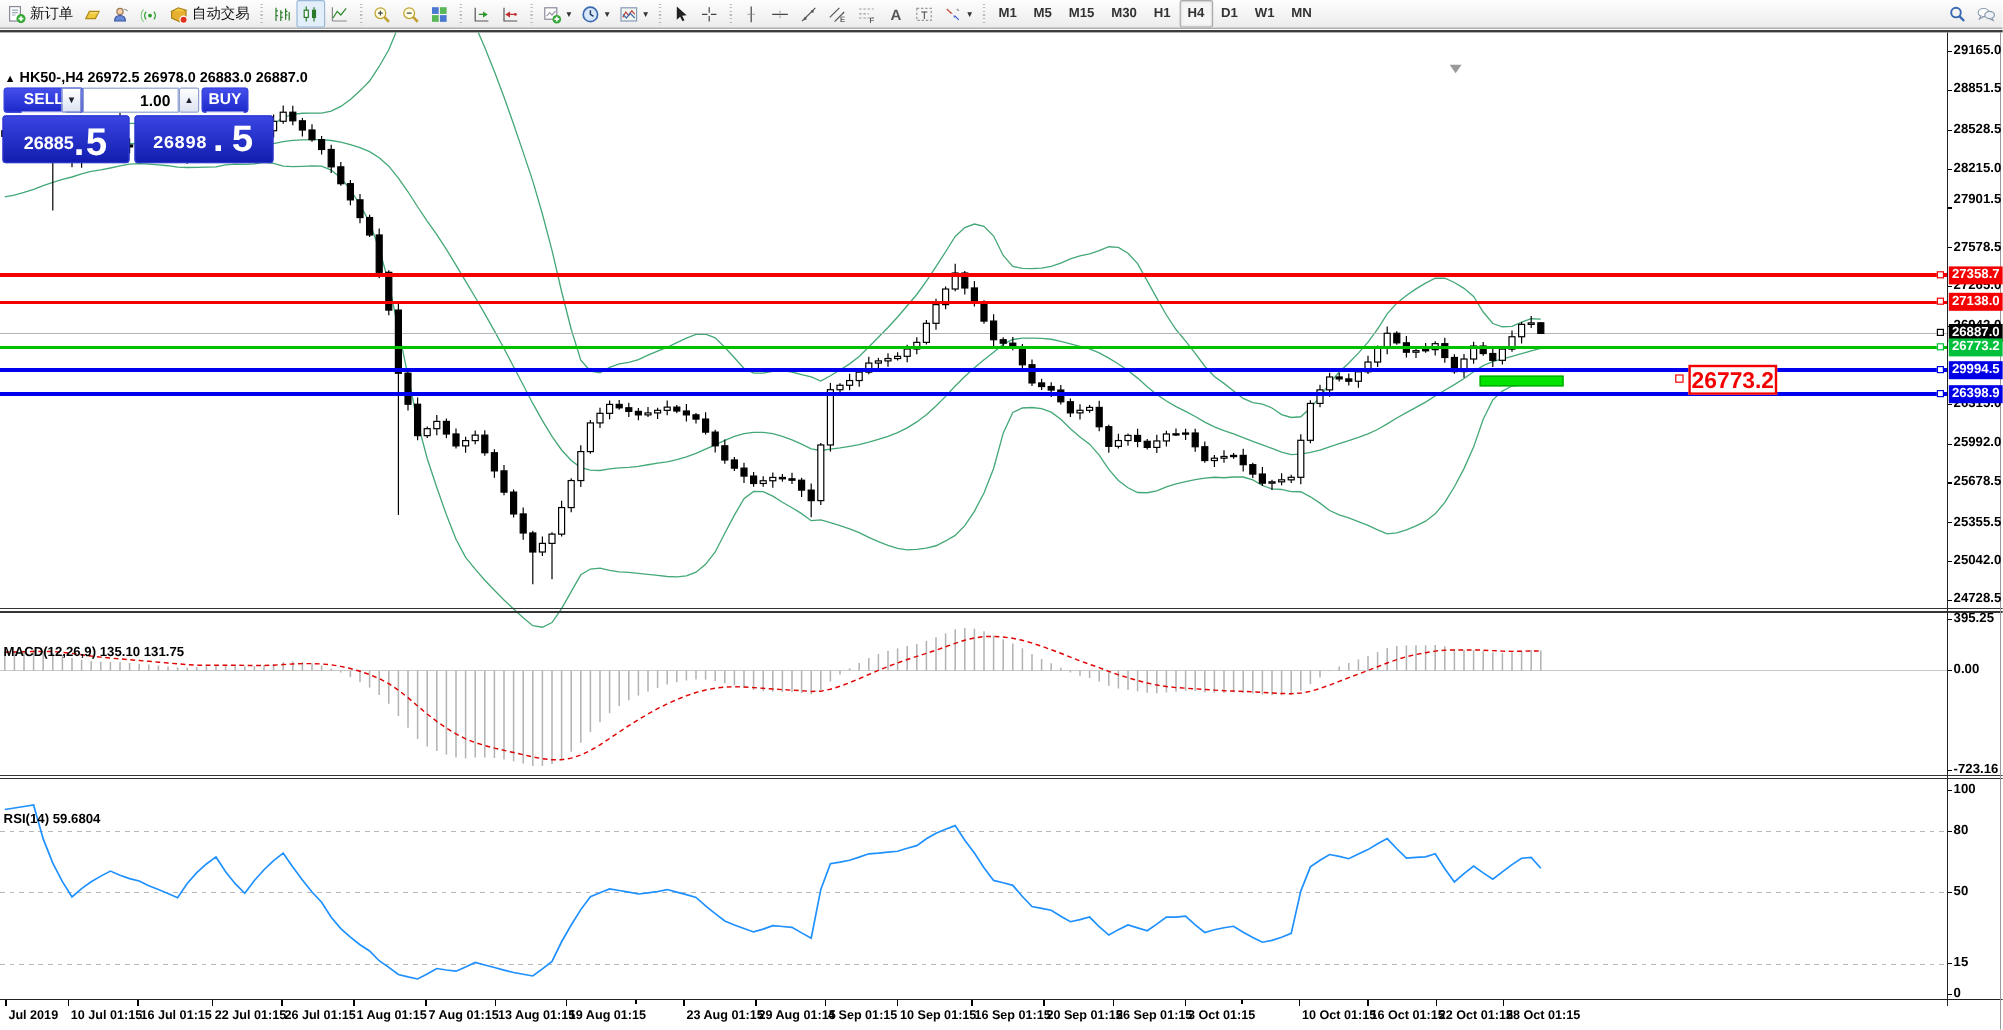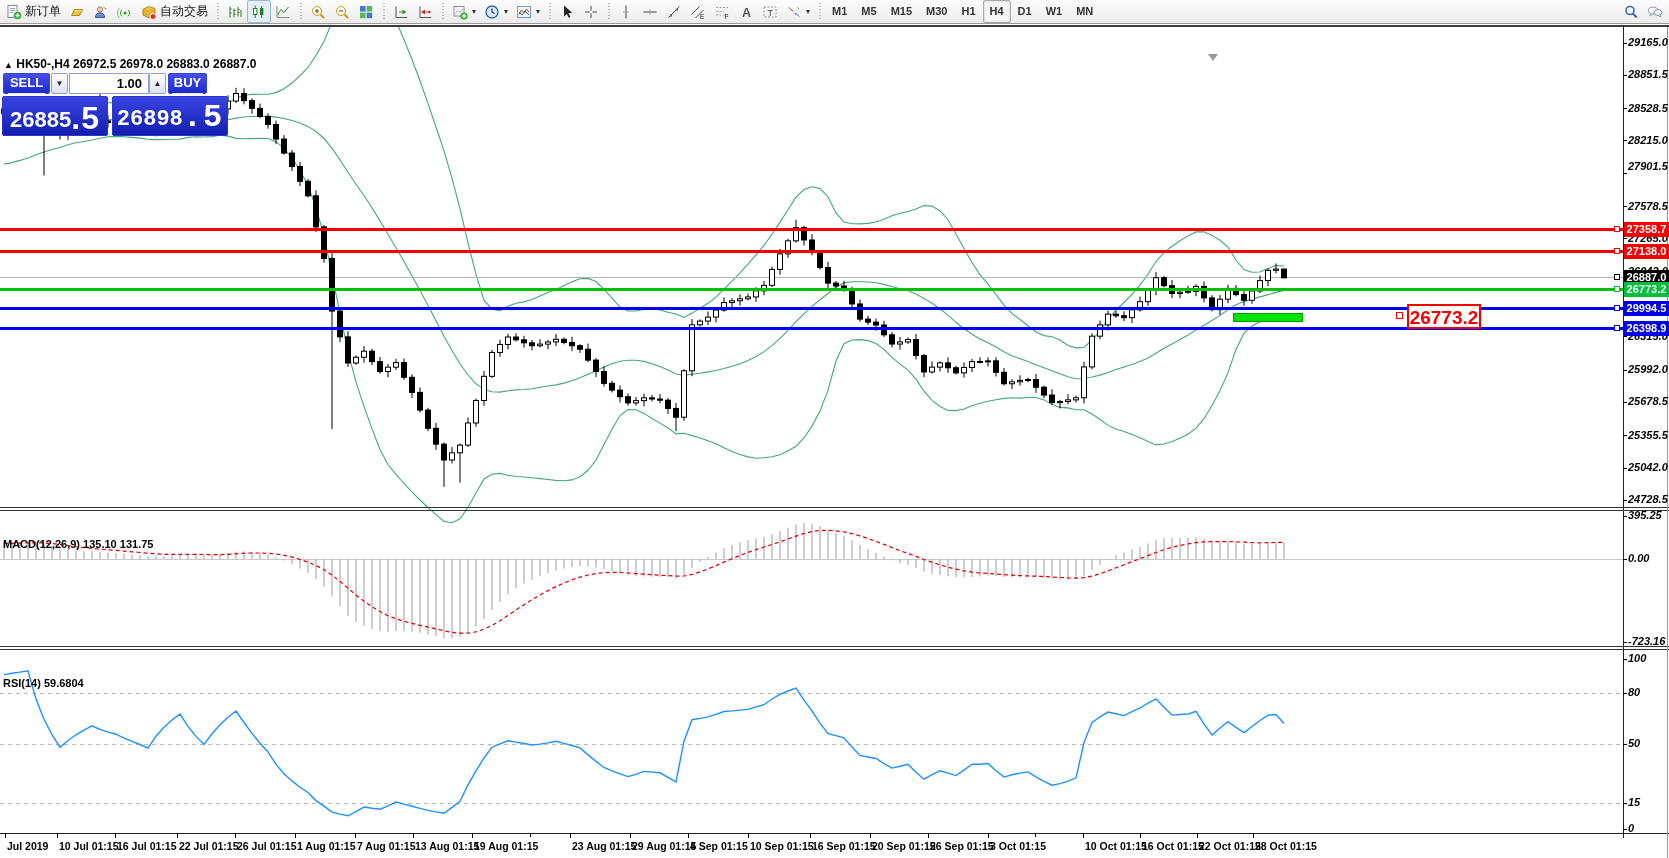--- a/index.html
+++ b/index.html
@@ -19,43 +19,43 @@
     background-repeat:no-repeat;background-position:center;}
   .tb-caret{font-size:8px;color:#333;margin-left:1px;}
   .tf-btn{font-size:11px;font-weight:bold;color:#333;padding:2px 6px;height:17px;line-height:16px;
     border:1px solid transparent;border-radius:2px;}
   .tf-btn.active{background:#f6f6f6;border:1px solid #aaa;box-shadow:inset 0 0 2px #bbb;}
   #tb-right{margin-left:auto;display:flex;align-items:center;}
   
   #chartwin{position:absolute;left:0;top:25px;width:1669px;height:833px;background:#fff;border-top:2px solid #3c3c3c;}
   #svg-layer{position:absolute;left:0;top:0;}
   
-  .axis-price{position:absolute;left:1628px;font-size:11px;font-weight:bold;color:#000;height:13px;line-height:13px;font-style:italic;}
+  .axis-price{position:absolute;left:1628px;font-size:11px;font-weight:bold;color:#000;height:13px;line-height:13px;}
   .price-tag{position:absolute;left:1624px;width:45px;height:15px;line-height:15px;text-align:center;
     color:#fff;font-size:11px;font-weight:bold;}
   .tag-handle{position:absolute;width:6px;height:6px;background:#fff;box-sizing:border-box;}
   .time-label{position:absolute;font-size:10.5px;font-weight:bold;color:#000;white-space:nowrap;}
   .ind-label{position:absolute;left:3px;font-size:11px;font-weight:bold;color:#000;}
   
   #trade-panel{position:absolute;left:2px;top:46px;width:218px;height:63px;}
   .tp-btn{position:absolute;top:0;height:21px;border-radius:3px;color:#fff;font-weight:bold;font-size:13px;
     text-align:center;line-height:20px;background:linear-gradient(#4550ee,#1b27c8);box-shadow:inset 0 0 0 1px #3a43d8;}
   .tp-btn .ul{display:inline-block;border-bottom:2px solid rgba(255,255,255,.85);padding:0 2px;}
-  #tp-sell{left:1px;width:47px;}
+  #tp-sell{left:1px;width:67px;}
   #tp-buy{left:166px;width:39px;}
   .tp-spin{position:absolute;top:0;width:17px;height:21px;background:linear-gradient(#fff,#dde3f2);
     border:1px solid #8fa0d0;box-sizing:border-box;border-radius:2px;text-align:center;font-size:8px;color:#223;line-height:19px;}
   #tp-vol{position:absolute;left:67px;top:0;width:80px;height:21px;border:1px solid #8fa0d0;box-sizing:border-box;
     text-align:right;font-size:13px;font-weight:bold;padding-right:6px;font-family:inherit;}
   .tp-price{position:absolute;top:23px;height:40px;border-radius:3px;color:#fff;
     background:linear-gradient(#3b46e4,#111cae);box-shadow:inset 0 0 0 1px #2d37cc;
     display:flex;align-items:flex-end;justify-content:center;padding-bottom:3px;box-sizing:border-box;}
   #tp-price-sell{left:0;width:106px;}
   #tp-price-buy{left:110px;width:116px;font-family:Liberation Mono, monospace;}
-  .tp-main{font-size:22px;font-weight:bold;line-height:26px;}
+  .tp-main{font-size:15px;font-weight:bold;line-height:26px;}
   .tp-pip{font-size:32px;font-weight:bold;line-height:30px;letter-spacing:1px;}
   
   #chart-title{position:absolute;left:4px;top:30px;font-size:12px;font-weight:bold;color:#000;}
   #chart-title .mk{font-size:9px;}
   #annotation{position:absolute;left:945px;top:246px;font-size:30px;font-weight:bold;color:#00d02c;
     letter-spacing:4px;text-shadow:2px 2px 0 #14380f,1px 1px 0 #14380f;white-space:nowrap;}
   #price-callout{position:absolute;left:1407px;top:277px;width:74px;height:25px;border:2px solid #f40000;
     background:#fff;color:#f40000;font-size:19px;font-weight:bold;text-align:center;line-height:24px;box-sizing:border-box;}
   #callout-handle{position:absolute;left:1396px;top:285px;width:7px;height:7px;border:1.5px solid #f40000;background:#fff;box-sizing:border-box;}
   #green-zone{position:absolute;left:1233px;top:286px;width:70px;height:9px;background:#00e400;border:1px solid #00a000;box-sizing:border-box;}

